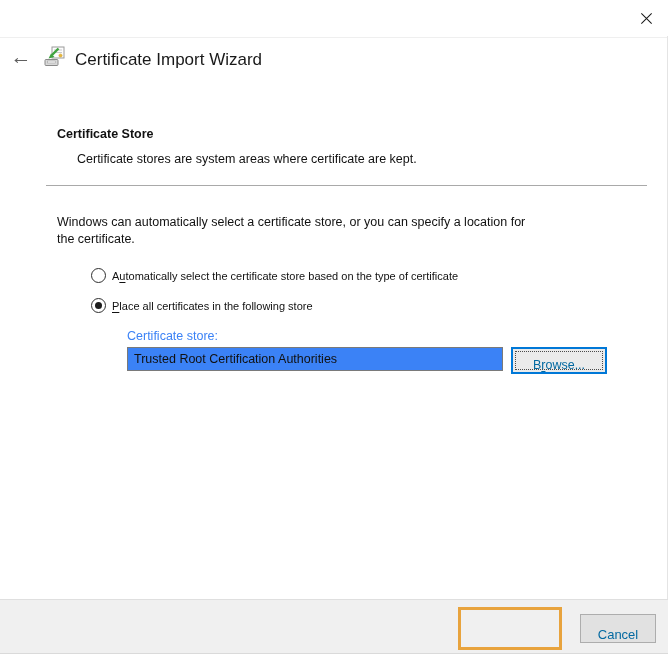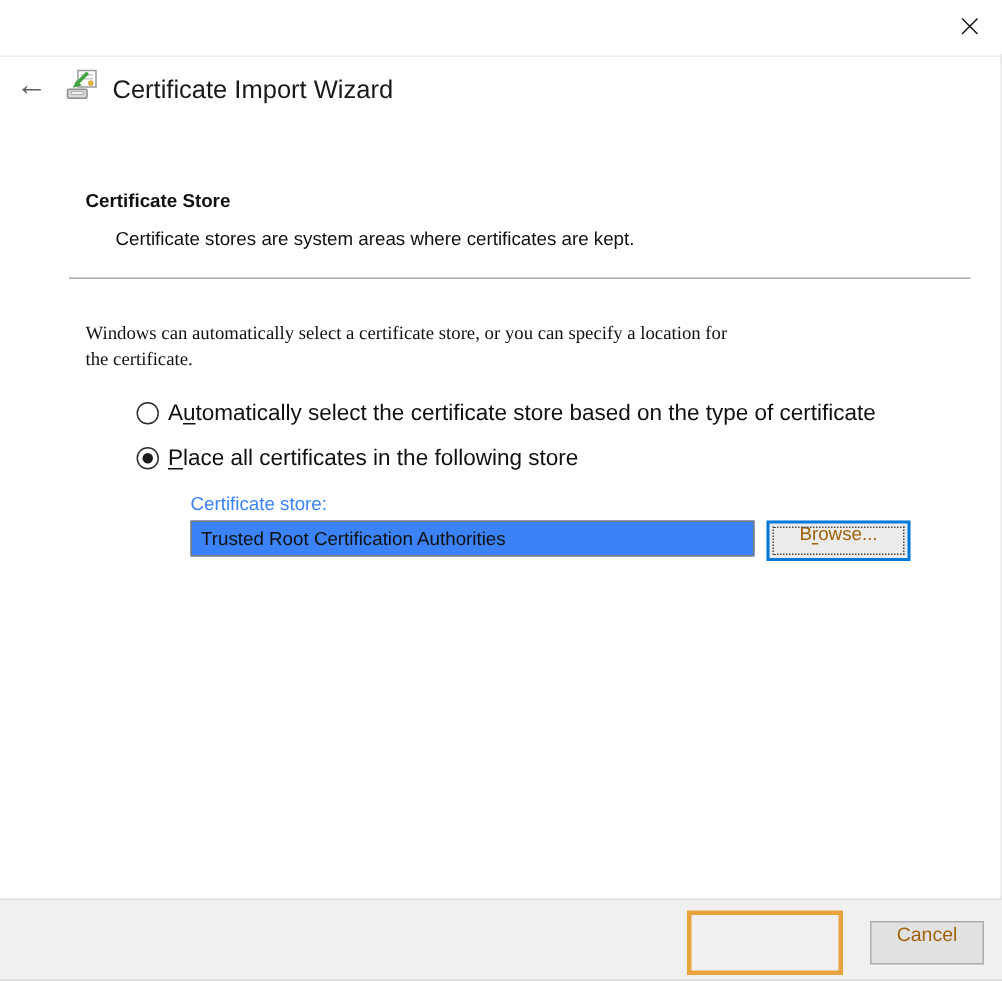--- a/index.html
+++ b/index.html
@@ -47,49 +47,48 @@
     font-size: 12.5px; color: #111;
   }
   .divider {
     position: absolute; left: 46px; top: 185px; width: 601px; height: 1px;
     background: #a9a9a9;
   }
   .intro {
     position: absolute; left: 57px; top: 214px; width: 560px;
     font-size: 12.5px; line-height: 17px; color: #111;
     white-space: pre-line;
-    font-family: Liberation Serif, serif;
   }
   .radio-row { position: absolute; left: 91px; height: 17px; display: flex; align-items: center; }
   .radio-row.auto  { top: 267px; }
   .radio-row.place { top: 297px; text-align: center; }
   .radio-circle {
     width: 15px; height: 15px; border-radius: 50%;
     border: 1px solid #2f2f2f; background: #fff;
     position: relative; flex: 0 0 auto;
   }
   .radio-circle.selected::after {
     content: ""; position: absolute; left: 3px; top: 3px;
     width: 7px; height: 7px; border-radius: 50%; background: #1c1c1c;
   }
-  .radio-label { margin-left: 6px; font-size: 15px; color: #111; white-space: nowrap; }
+  .radio-label { margin-left: 6px; font-size: 11px; color: #111; white-space: nowrap; }
   .accel { text-decoration: underline; text-underline-offset: 2px; }
   .store-label {
     position: absolute; left: 127px; top: 329px;
     font-size: 12.5px; color: #3b82f6; text-align: right;
   }
   .store-input {
     position: absolute; left: 127px; top: 347px; width: 376px; height: 24px;
     border: 1px solid #7a7a7a; background: #3b82f6;
     font-family: "Liberation Sans", sans-serif; font-size: 12.5px; color: #111;
     padding: 0 6px; outline: none;
   }
   .btn {
-    position: absolute; display: flex; align-items: flex-start; justify-content: center;
-    font-family: "Liberation Sans", sans-serif; font-size: 12.5px; color: #a16207;
+    position: absolute; display: flex; align-items: flex-end; justify-content: center;
+    font-family: "Liberation Sans", sans-serif; font-size: 12.5px; color: #0369a1;
     background: #e3e3e3; cursor: default;
   }
   .browse-btn {
     left: 511px; top: 347px; width: 96px; height: 27px;
     border: 2px solid #0078d7; background: #ebebeb;
   }
   .browse-btn::before {
     content: ""; position: absolute; left: 2px; top: 2px; right: 2px; bottom: 2px;
     border: 1px dotted #4a4a4a;
   }
@@ -143,21 +142,21 @@
       <rect x="1" y="13.5" width="13" height="6" rx="1" fill="#d9d9d9" stroke="#8a8a8a" stroke-width="1"></rect>
       <rect x="3.5" y="15" width="8" height="2" fill="#f2f2f2" stroke="#9a9a9a" stroke-width="0.5"></rect>
       <path d="M14.5 2.5 L8 9" stroke="#3fa33f" stroke-width="2.4" fill="none"></path>
       <polygon points="4.5,12.5 10.5,11 7,7.5" fill="#3fa33f"></polygon>
     </svg>
   </span>
 
   <div class="app-title">Certificate Import Wizard</div>
 
   <div class="section-title">Certificate Store</div>
-  <div class="section-subtitle">Certificate stores are system areas where certificates are kept.</div>
+  <div class="section-subtitle">Certificate stores are system areas where certificate are kept.</div>
 
   <div class="divider"></div>
 
   <div class="intro">Windows can automatically select a certificate store, or you can specify a location for
 the certificate.</div>
 
   <div class="radio-row auto">
     <span class="radio-circle"></span>
     <span class="radio-label"><span>A</span><span class="accel">u</span><span>tomatically select the certificate store based on the type of certificate</span></span>
   </div>

